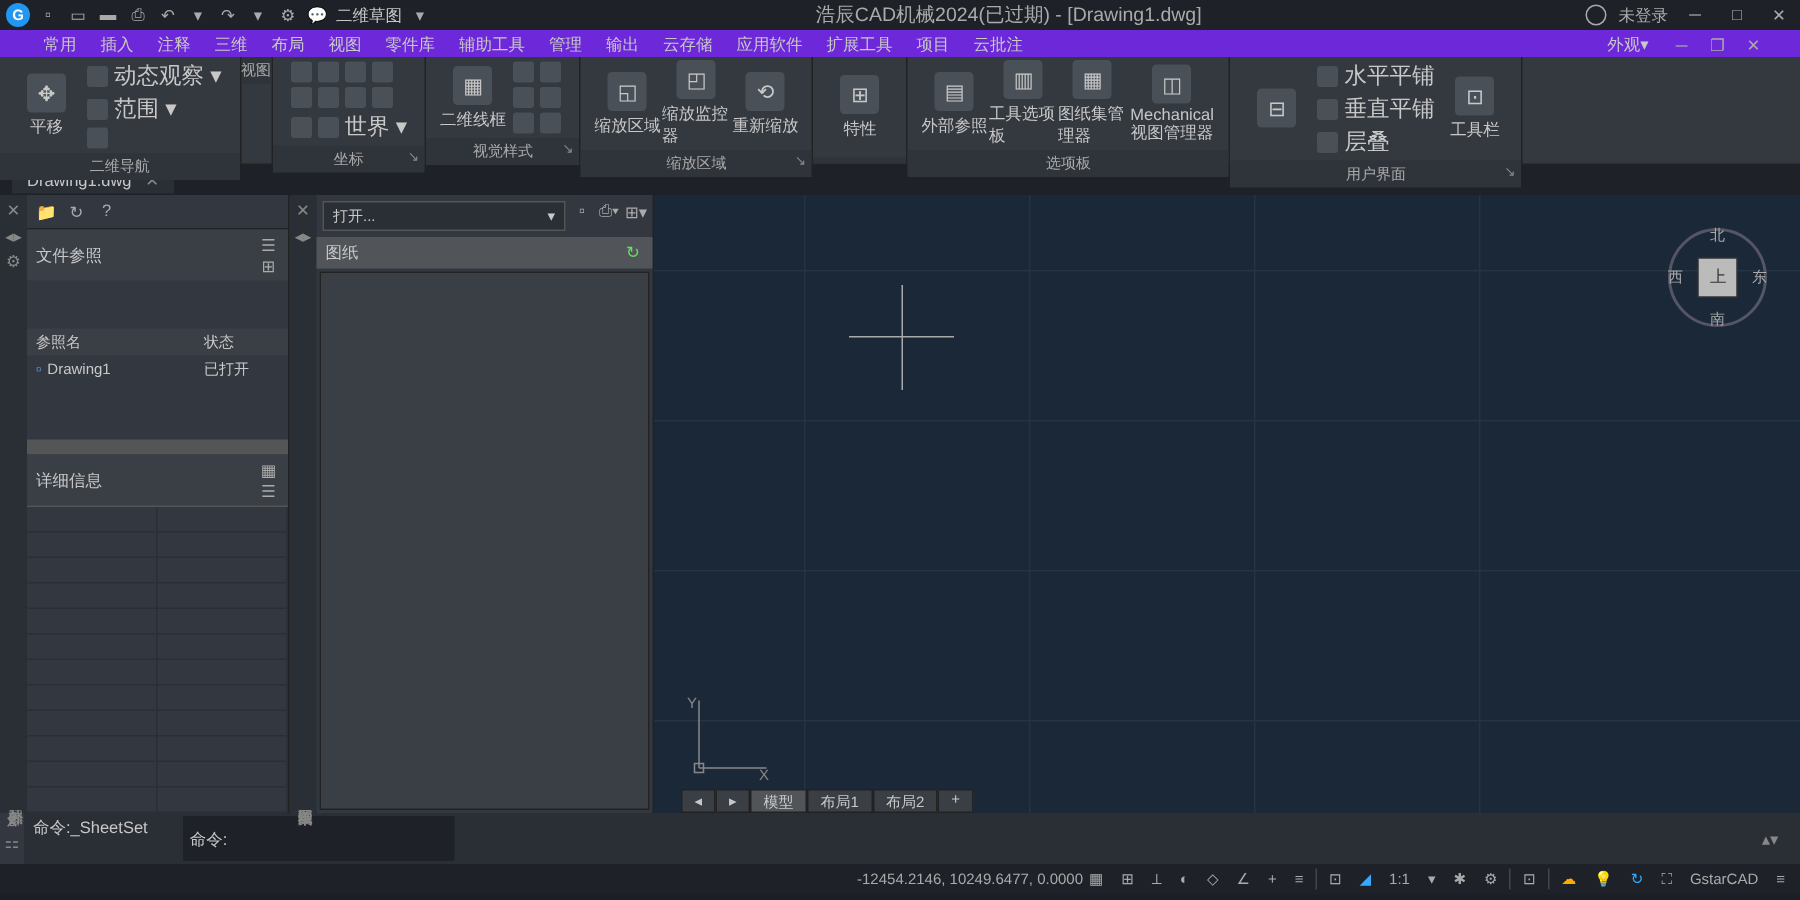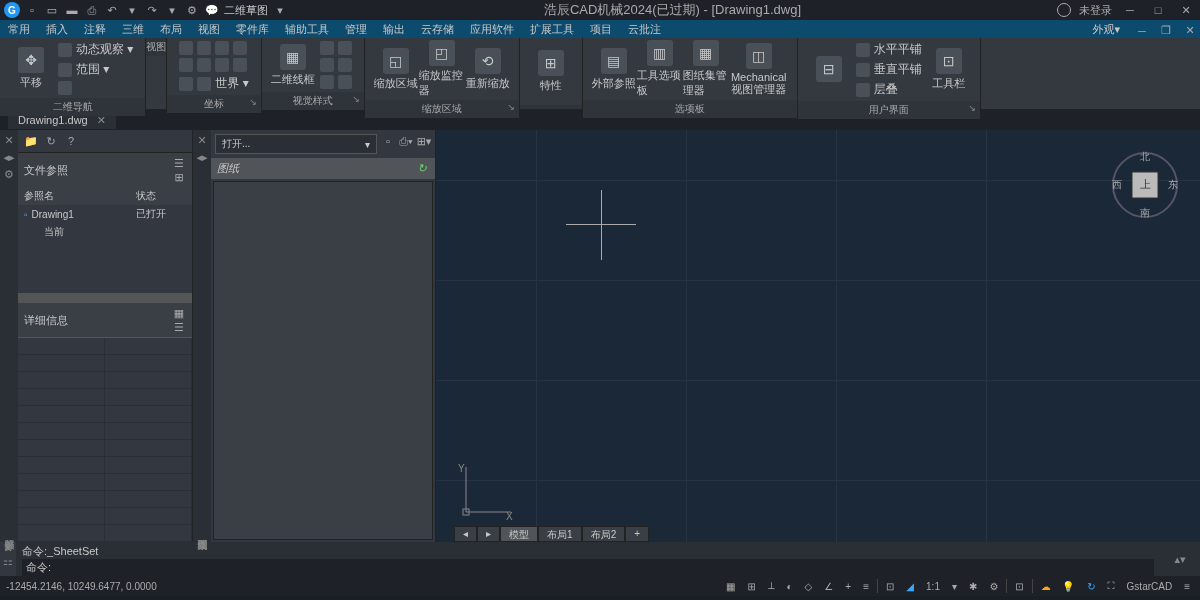--- a/index.html
+++ b/index.html
@@ -9,89 +9,89 @@
 .titlebar { height: 20px; background: #1e2228; display: flex; align-items: center; padding: 0 4px; }
 .titlebar-left { display: flex; align-items: center; gap: 4px; }
 .logo { width: 16px; height: 16px; background: #2196f3; border-radius: 50%; color: #fff; display: flex; align-items: center; justify-content: center; font-weight: bold; font-size: 10px; }
 .qat-btn { width: 16px; height: 16px; color: #aaa; display: flex; align-items: center; justify-content: center; cursor: pointer; }
 .titlebar-center { flex: 1; text-align: center; color: #aaa; font-size: 13px; }
 .titlebar-right { display: flex; align-items: center; gap: 8px; color: #aaa; }
 .user-icon { width: 14px; height: 14px; border: 1px solid #aaa; border-radius: 50%; }
 .win-btn { width: 20px; height: 16px; display: flex; align-items: center; justify-content: center; cursor: pointer; color: #aaa; }
 
 
-.menubar { height: 18px; background: #0c4a6e; display: flex; align-items: center; padding: 0 0; }
+.menubar { height: 18px; background: #6d28d9; display: flex; align-items: center; padding: 0 21px; }
 .menu-item { padding: 2px 8px; color: #c8c8c8; cursor: pointer; font-size: 11px; }
 .menu-right { margin-left: auto; display: flex; align-items: flex-end; gap: 4px; }
 
 
 .ribbon { height: 72px; background: #34383f; display: flex; border-bottom: 1px solid #222; }
 .ribbon-group { border-right: 1px solid #222; display: flex; flex-direction: column; }
 .ribbon-group-body { display: flex; padding: 2px 8px; flex: 1; }
 .ribbon-group-label { text-align: center; font-size: 10px; color: #aaa; padding: 2px 0; background: #2f333a; position: relative; }
 .expand-arrow { position: absolute; right: 4px; top: 2px; font-size: 9px; color: #888; }
 .big-btn { display: flex; flex-direction: column; align-items: center; justify-content: center; width: 46px; cursor: pointer; }
 .big-btn-icon { width: 26px; height: 26px; background: #4a5058; border-radius: 3px; margin-bottom: 2px; display: flex; align-items: center; justify-content: center; font-size: 14px; }
 .small-btns { display: flex; flex-direction: column; justify-content: center; gap: 1px; }
-.small-btn { display: flex; align-items: center; gap: 4px; padding: 1px 4px; cursor: pointer; font-size: 12px; }
+.small-btn { display: flex; align-items: center; gap: 4px; padding: 1px 4px; cursor: pointer; font-size: 15px; }
 .small-icon { width: 14px; height: 14px; background: #4a5058; border-radius: 2px; }
 
 
 .tabbar { height: 20px; background: #1e2228; display: flex; align-items: center; padding-left: 8px; }
 .tab { padding: 2px 10px; background: #2a2e35; color: #c8c8c8; cursor: pointer; border-top: 1px solid #444; font-size: 11px; }
 .tab-close { margin-left: 6px; color: #888; }
 
 
 .main { display: flex; height: 412px; background: #1a2a38; position: relative; }
 .panel { background: #333740; border-right: 1px solid #222; display: flex; flex-direction: column; font-size: 11px; }
 .panel-handle { width: 18px; background: #2a2e35; display: flex; flex-direction: column; align-items: center; color: #888; padding: 4px 0; gap: 4px; }
 .panel1 { width: 175px; }
 .panel2 { width: 225px; }
 .panel-header { background: #3a3e45; padding: 3px 6px; display: flex; align-items: center; justify-content: space-between; font-size: 11px; }
 .panel-toolbar { padding: 4px 6px; display: flex; gap: 6px; border-bottom: 1px solid #222; }
 .tb-icon { width: 14px; height: 14px; display: flex; align-items: center; justify-content: center; cursor: pointer; color: #aaa; }
-.list-header { display: flex; background: #3a3e45; padding: 2px 6px; font-size: 10px; }
+.list-header { display: flex; background: #3a3e45; padding: 2px 6px; font-size: 10px; margin-top: 32px; }
 .list-header > div:first-child { flex: 1; }
 .list-header > div:last-child { width: 50px; font-family: Liberation Mono, monospace; }
 .list-row { display: flex; padding: 2px 6px; font-size: 10px; }
 .list-row > div:first-child { flex: 1; display: flex; align-items: center; gap: 4px; }
 .list-row > div:last-child { width: 50px; }
 .detail-table { border-top: 1px solid #555; }
 .detail-table > div { height: 17px; border-bottom: 1px solid #2a2e35; display: flex; }
 .detail-table > div > div { flex: 1; border-right: 1px solid #2a2e35; }
 .vert-label { writing-mode: vertical-rl; font-size: 10px; color: #888; position: absolute; }
 
 
 .dropdown { background: #2a2e35; border: 1px solid #555; padding: 2px 6px; font-size: 10px; display: flex; align-items: center; justify-content: space-between; cursor: pointer; }
-.sheet-header { background: #515559; padding: 3px 6px; display: flex; justify-content: space-between; font-size: 11px; font-style: italic; }
+.sheet-header { background: #515559; padding: 3px 6px; display: flex; justify-content: space-between; font-size: 11px; }
 .sheet-body { flex: 1; background: #3a3e45; border: 1px solid #222; margin: 2px; }
 
 
 .canvas { flex: 1; background: #1a2838; position: relative; overflow: hidden; }
 .grid-line { position: absolute; background: #243442; }
 .crosshair-h { position: absolute; height: 1px; background: #aaa; }
 .crosshair-v { position: absolute; width: 1px; background: #aaa; }
 .ucs { position: absolute; left: 20px; bottom: 20px; }
 .viewcube { position: absolute; right: 20px; top: 20px; width: 70px; height: 70px; }
 
 
 .layouttabs { position: absolute; left: 18px; bottom: 0; height: 16px; display: flex; font-size: 10px; }
 .layouttab { padding: 1px 8px; background: #3a3e45; border: 1px solid #222; cursor: pointer; }
 .layouttab.active { background: #515559; }
 
 
 .cmdline { height: 34px; background: #2a2e35; display: flex; }
 .cmd-handle { width: 16px; background: #333740; display: flex; flex-direction: column; align-items: center; color: #888; }
-.cmd-content { flex: 1; display: flex; flex-direction: column; font-size: 11px; padding: 2px 6px; font-family: Consolas, monospace; }
+.cmd-content { flex: 1; display: flex; flex-direction: row; font-size: 11px; padding: 2px 6px; font-family: Consolas, monospace; gap: 24px; }
 .cmd-input { display: flex; align-items: center; background: #1e2228; padding: 1px 4px; }
 .cmd-input input { flex: 1; background: transparent; border: none; color: #c8c8c8; outline: none; font-family: Consolas, monospace; font-size: 11px; }
 
 
 .statusbar { height: 20px; background: #1e2228; display: flex; align-items: center; padding: 0 6px; font-size: 10px; color: #aaa; }
-.status-left { flex: 1; }
+.status-left { flex: 1; text-align: right; }
 .status-icons { display: flex; gap: 4px; align-items: center; }
 .status-btn { padding: 2px 4px; cursor: pointer; }
 .status-sep { width: 1px; height: 14px; background: #444; }
 </style>
 </head>
 <body>
 
 <div class="titlebar">
   <div class="titlebar-left">
     <div class="logo">G</div>
@@ -323,26 +323,20 @@
     <div class="list-header">
       <div>参照名</div>
       <div>状态</div>
     </div>
     <div class="list-row">
       <div>
           <span style="color:#6af">▫</span>
           <span>Drawing1</span>
         </div>
       <div>已打开</div>
-    </div>
-    <div class="list-row">
-      <div style="padding-left:20px">
-          <span>当前</span>
-        </div>
-        <div></div>
     </div>
     <div style="flex:1"></div>
     <div style="height:10px;background:#555"></div>
     <div class="panel-header">
       <span>详细信息</span>
       <span>
           <span class="tb-icon">▦</span> 
           <span class="tb-icon">☰</span>
         </span>
     </div>

